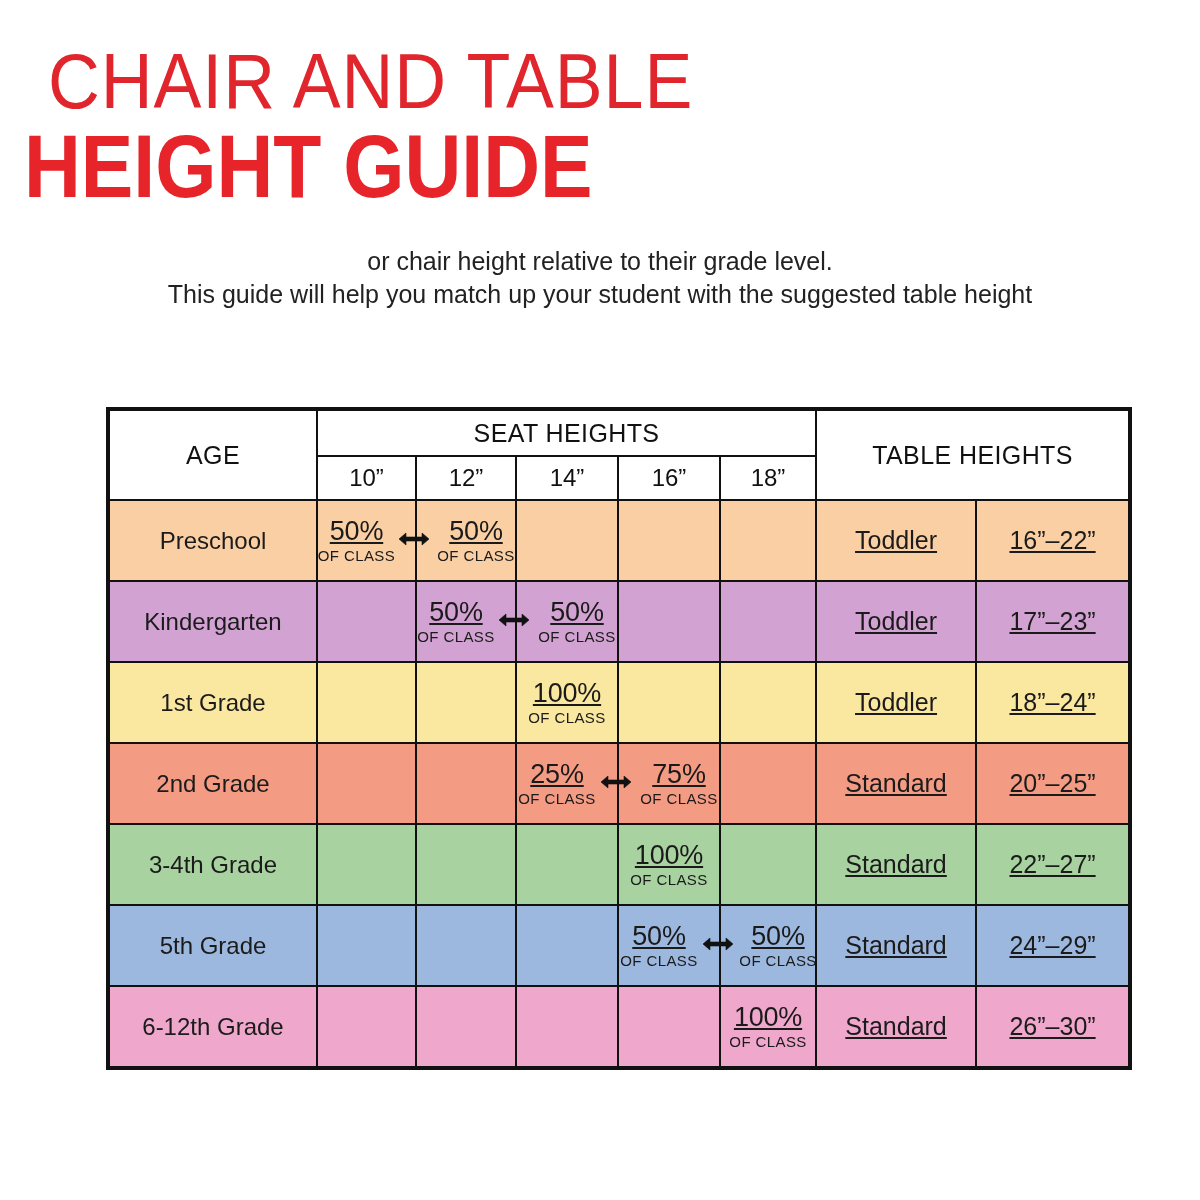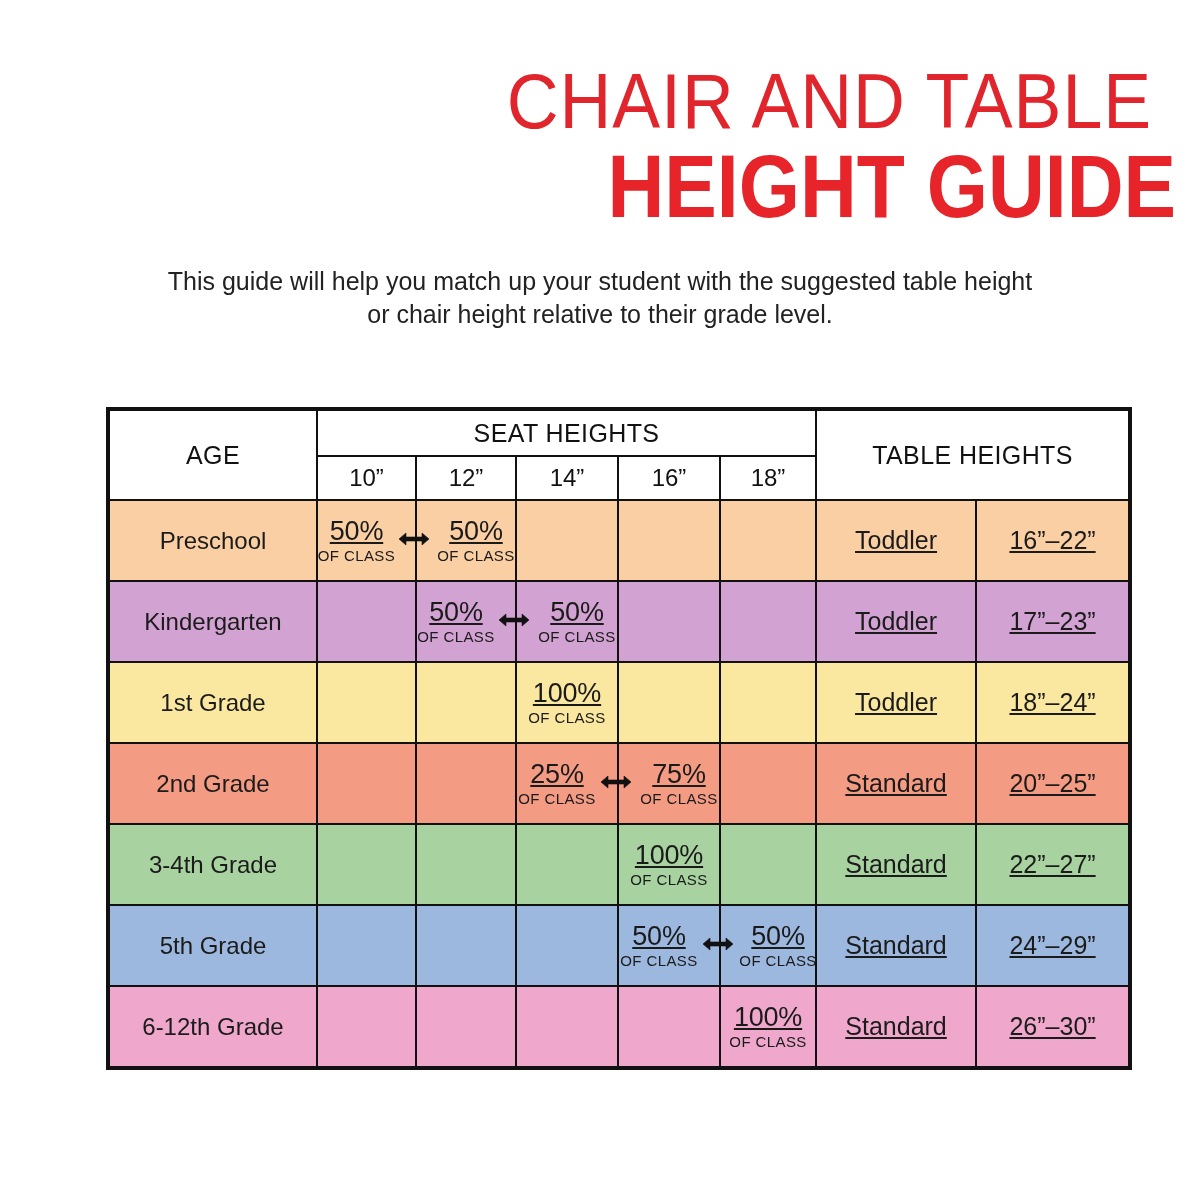--- a/index.html
+++ b/index.html
@@ -16,22 +16,22 @@
   }
   .page {
     position: relative;
     width: 1200px;
     height: 1200px;
     box-sizing: border-box;
   }
 
   
   .title-block {
-    padding-top: 64px;
-    text-align: right;
+    padding-top: 44px;
+    text-align: left;
   }
   .title-line1 {
     font-family: "Liberation Sans Narrow", "Liberation Sans", sans-serif;
     font-size: 78px;
     line-height: 0.96;
     letter-spacing: 1px;
     font-weight: 400;
     color: #e0262c;
     transform: scaleX(0.92);
     transform-origin: center;
@@ -164,22 +164,22 @@
 <body>
 
 <div class="page">
 
   <div class="title-block">
     <div class="title-line1">CHAIR AND TABLE</div>
     <div class="title-line2">HEIGHT GUIDE</div>
   </div>
 
   <div class="intro">
+    <div>or chair height relative to their grade level.</div>
     <div>This guide will help you match up your student with the suggested table height</div>
-    <div>or chair height relative to their grade level.</div>
   </div>
 
   <div class="table-wrap">
     <table class="guide">
       <colgroup>
         <col style="width:209px">
         <col style="width:99px">
         <col style="width:100px">
         <col style="width:102px">
         <col style="width:102px">

